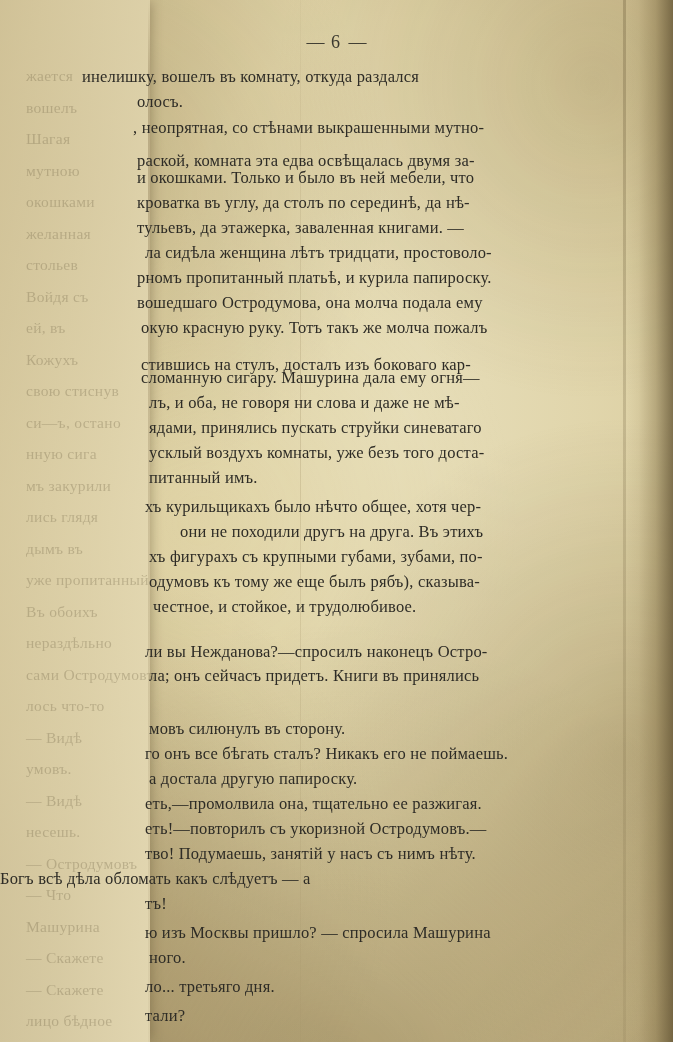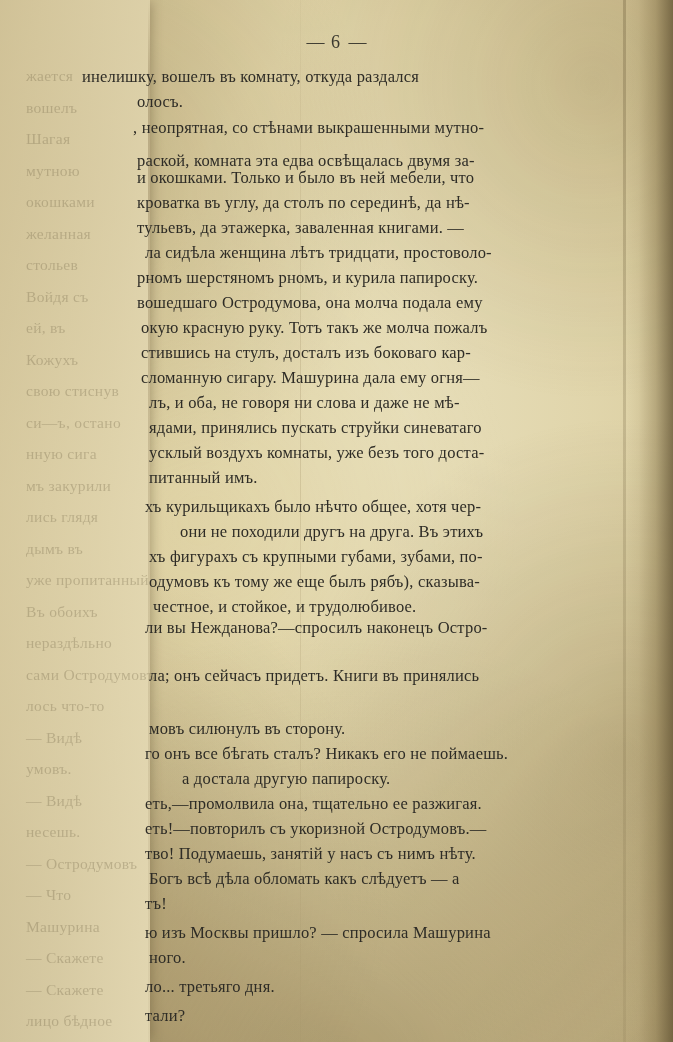--- a/index.html
+++ b/index.html
@@ -167,43 +167,43 @@
 
   <div class="body-text">
       <div class="line" style="top: 8px;"><span class="txt" style="margin-left: 82px;">инелишку, вошелъ въ комнату, откуда раздалcя</span></div>
       <div class="line" style="top: 33px;"><span class="txt" style="margin-left: 137px;">олосъ.</span></div>
       <div class="line" style="top: 59px;"><span class="txt" style="margin-left: 133px;">, неопрятная, со стѣнами выкрашенными мутно-</span></div>
       <div class="line" style="top: 92px;"><span class="txt" style="margin-left: 137px;">раской, комната эта едва освѣщалась двумя за-</span></div>
       <div class="line" style="top: 109px;"><span class="txt" style="margin-left: 137px;">и окошками. Только и было въ ней мебели, что</span></div>
       <div class="line" style="top: 134px;"><span class="txt" style="margin-left: 137px;">кроватка въ углу, да столъ по серединѣ, да нѣ-</span></div>
       <div class="line" style="top: 159px;"><span class="txt" style="margin-left: 137px;">тульевъ, да этажерка, заваленная книгами. —</span></div>
       <div class="line" style="top: 184px;"><span class="txt" style="margin-left: 145px;">ла сидѣла женщина лѣтъ тридцати, простоволо-</span></div>
-      <div class="line" style="top: 209px;"><span class="txt" style="margin-left: 137px;">рномъ шерстяномъ рномъ, и курила папироску.</span></div>
+      <div class="line" style="top: 209px;"><span class="txt" style="margin-left: 137px;">рномъ пропитанный платьѣ, и курила папироску.</span></div>
       <div class="line" style="top: 234px;"><span class="txt" style="margin-left: 137px;">вошедшаго Остродумова, она молча подала ему</span></div>
       <div class="line" style="top: 259px;"><span class="txt" style="margin-left: 141px;">окую красную руку. Тотъ такъ же молча пожалъ</span></div>
-      <div class="line" style="top: 284px;"><span class="txt" style="margin-left: 141px;">стившись на стулъ, досталъ изъ боковаго кар-</span></div>
+      <div class="line" style="top: 296px;"><span class="txt" style="margin-left: 141px;">стившись на стулъ, досталъ изъ боковаго кар-</span></div>
       <div class="line" style="top: 309px;"><span class="txt" style="margin-left: 141px;">сломанную сигару. Машурина дала ему огня—</span></div>
       <div class="line" style="top: 334px;"><span class="txt" style="margin-left: 149px;">лъ, и оба, не говоря ни слова и даже не мѣ-</span></div>
       <div class="line" style="top: 359px;"><span class="txt" style="margin-left: 149px;">ядами, принялись пускать струйки синеватаго</span></div>
       <div class="line" style="top: 384px;"><span class="txt" style="margin-left: 149px;">усклый воздухъ комнаты, уже безъ того доста-</span></div>
       <div class="line" style="top: 409px;"><span class="txt" style="margin-left: 149px;">питанный имъ.</span></div>
       <div class="line" style="top: 438px;"><span class="txt" style="margin-left: 145px;">хъ курильщикахъ было нѣчто общее, хотя чер-</span></div>
       <div class="line" style="top: 463px; padding-left: 23px;"><span class="txt" style="margin-left: 157px;">они не походили другъ на друга. Въ этихъ</span></div>
       <div class="line" style="top: 488px;"><span class="txt" style="margin-left: 149px;">хъ фигурахъ съ крупными губами, зубами, по-</span></div>
       <div class="line" style="top: 513px;"><span class="txt" style="margin-left: 149px;">одумовъ къ тому же еще былъ рябъ), сказыва-</span></div>
       <div class="line" style="top: 538px;"><span class="txt" style="margin-left: 153px;">честное, и стойкое, и трудолюбивое.</span></div>
-      <div class="line" style="top: 559px;"><span class="txt" style="margin-left: 145px;">ли вы Нежданова?—спросилъ наконецъ Остро-</span></div>
+      <div class="line" style="top: 583px;"><span class="txt" style="margin-left: 145px;">ли вы Нежданова?—спросилъ наконецъ Остро-</span></div>
       <div class="line" style="top: 607px;"><span class="txt" style="margin-left: 149px;">ла; онъ сейчасъ придетъ. Книги въ принялись</span></div>
       <div class="line" style="top: 660px;"><span class="txt" style="margin-left: 149px;">мовъ силюнулъ въ сторону.</span></div>
       <div class="line" style="top: 685px;"><span class="txt" style="margin-left: 145px;">го онъ все бѣгать сталъ? Никакъ его не поймаешь.</span></div>
-      <div class="line" style="top: 710px;"><span class="txt" style="margin-left: 149px; padding-left: 33px;">а достала другую папироску.</span></div>
+      <div class="line" style="top: 710px;"><span class="txt" style="margin-left: 149px;">а достала другую папироску.</span></div>
       <div class="line" style="top: 735px;"><span class="txt" style="margin-left: 145px;">еть,—промолвила она, тщательно ее разжигая.</span></div>
       <div class="line" style="top: 760px;"><span class="txt" style="margin-left: 145px;">еть!—повторилъ съ укоризной Остродумовъ.—</span></div>
       <div class="line" style="top: 785px;"><span class="txt" style="margin-left: 145px;">тво! Подумаешь, занятій у насъ съ нимъ нѣту.</span></div>
-      <div class="line" style="top: 810px;"><span class="txt" style="margin-left: 149px;">Богъ всѣ дѣла обломать какъ слѣдуетъ — а</span></div>
+      <div class="line" style="top: 810px;"><span class="txt" style="">Богъ всѣ дѣла обломать какъ слѣдуетъ — а</span></div>
       <div class="line" style="top: 835px;"><span class="txt" style="margin-left: 145px;">тъ!</span></div>
       <div class="line" style="top: 864px;"><span class="txt" style="margin-left: 145px;">ю изъ Москвы пришло? — спросила Машурина</span></div>
       <div class="line" style="top: 889px;"><span class="txt" style="margin-left: 149px;">ного.</span></div>
       <div class="line" style="top: 918px;"><span class="txt" style="margin-left: 145px;">ло... третьяго дня.</span></div>
       <div class="line" style="top: 947px;"><span class="txt" style="margin-left: 145px;">тали?</span></div>
     </div>
 
 </div>
 
 </body></html>

